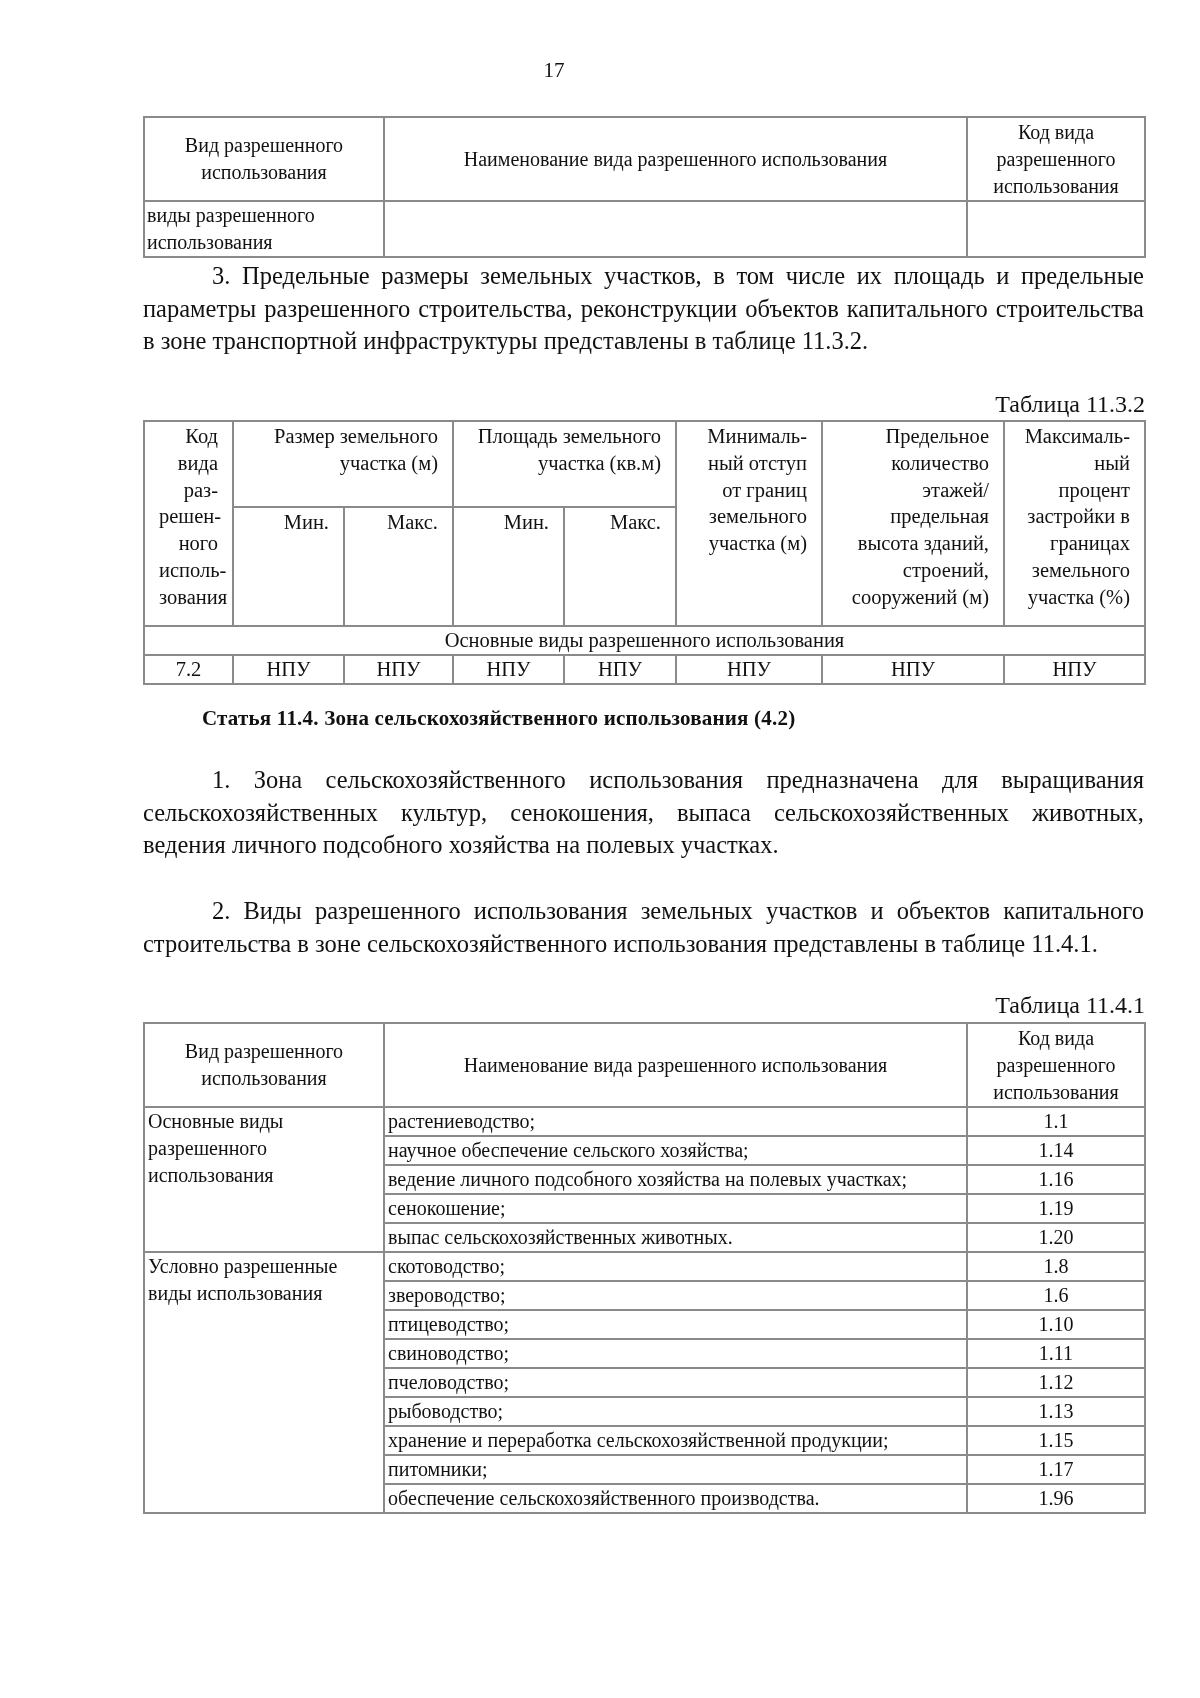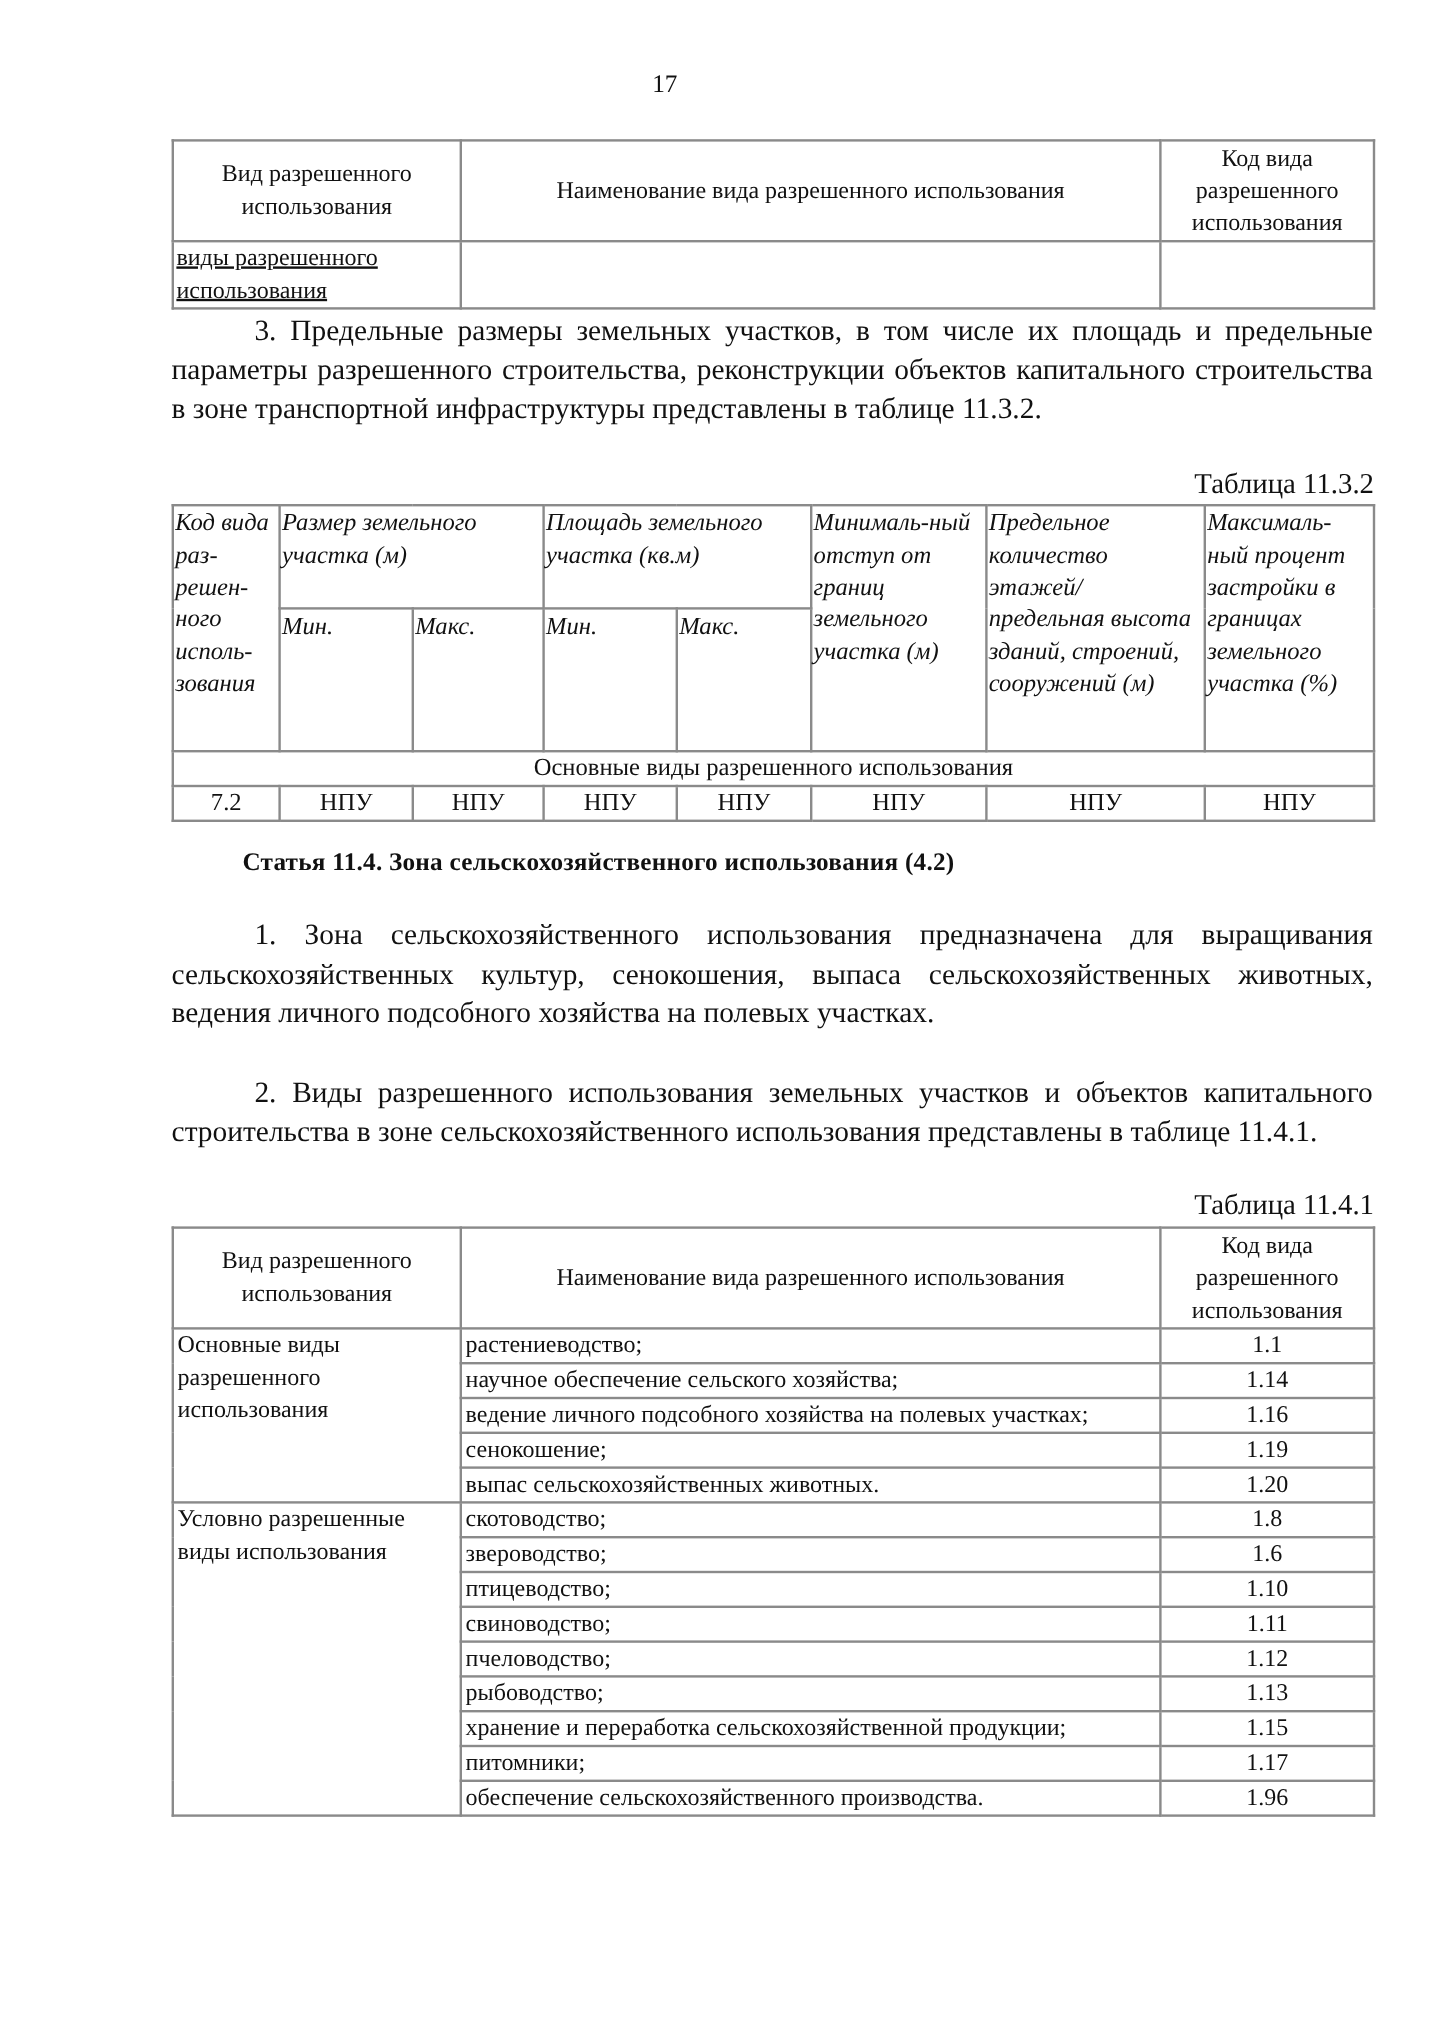--- a/index.html
+++ b/index.html
@@ -4,26 +4,26 @@
 <style>
   html, body { margin: 0; padding: 0; background: #ffffff; }
   body { width: 1200px; height: 1698px; position: relative; overflow: hidden;
          font-family: "Liberation Serif", "DejaVu Serif", serif; color: #111; }
   .abs { position: absolute; }
   .pagenum { left: 0; width: 1108px; top: 58px; text-align: center; font-size: 21px; }
   table { border-collapse: collapse; position: absolute; table-layout: fixed; }
   td, th { border: 2px solid #8a8a8a; font-weight: normal; padding: 0 2px; vertical-align: top; }
   .t1 { left: 143px; top: 116px; width: 1001px; font-size: 20px; line-height: 27px; }
   .t1 th { text-align: center; vertical-align: middle; height: 82px; }
-  .t1 td { height: 54px; text-decoration: underline; }
+  .t1 td { height: 54px; }
   .para { left: 143px; width: 1001px; font-size: 24.5px; line-height: 32.5px; text-align: justify; }
   .para .ind { display: inline-block; width: 69px; }
   .tabcap { right: 55px; font-size: 24px; }
   .t2 { left: 143px; top: 420px; width: 1001px; font-size: 20.5px; line-height: 26.8px; }
-  .t2 th { text-align: left; vertical-align: top; padding: 1px 1px; font-style: italic; }
+  .t2 th { text-align: right; vertical-align: top; padding: 1px 14px; }
   .t2 td { text-align: center; height: 27px; padding: 0; vertical-align: middle; }
   .heading { left: 202px; top: 706px; font-size: 21px; font-weight: bold; letter-spacing: 0.2px; }
   .t3 { left: 143px; top: 1022px; width: 1001px; font-size: 20px; line-height: 27px; }
   .t3 th { text-align: center; vertical-align: middle; height: 82px; }
   .t3 td { vertical-align: top; padding: 0 3px; }
   .t3 td.code { text-align: center; }
   .t3 td.grp { border-bottom: 2px solid #8a8a8a; }
 </style>
 </head>
 <body>

